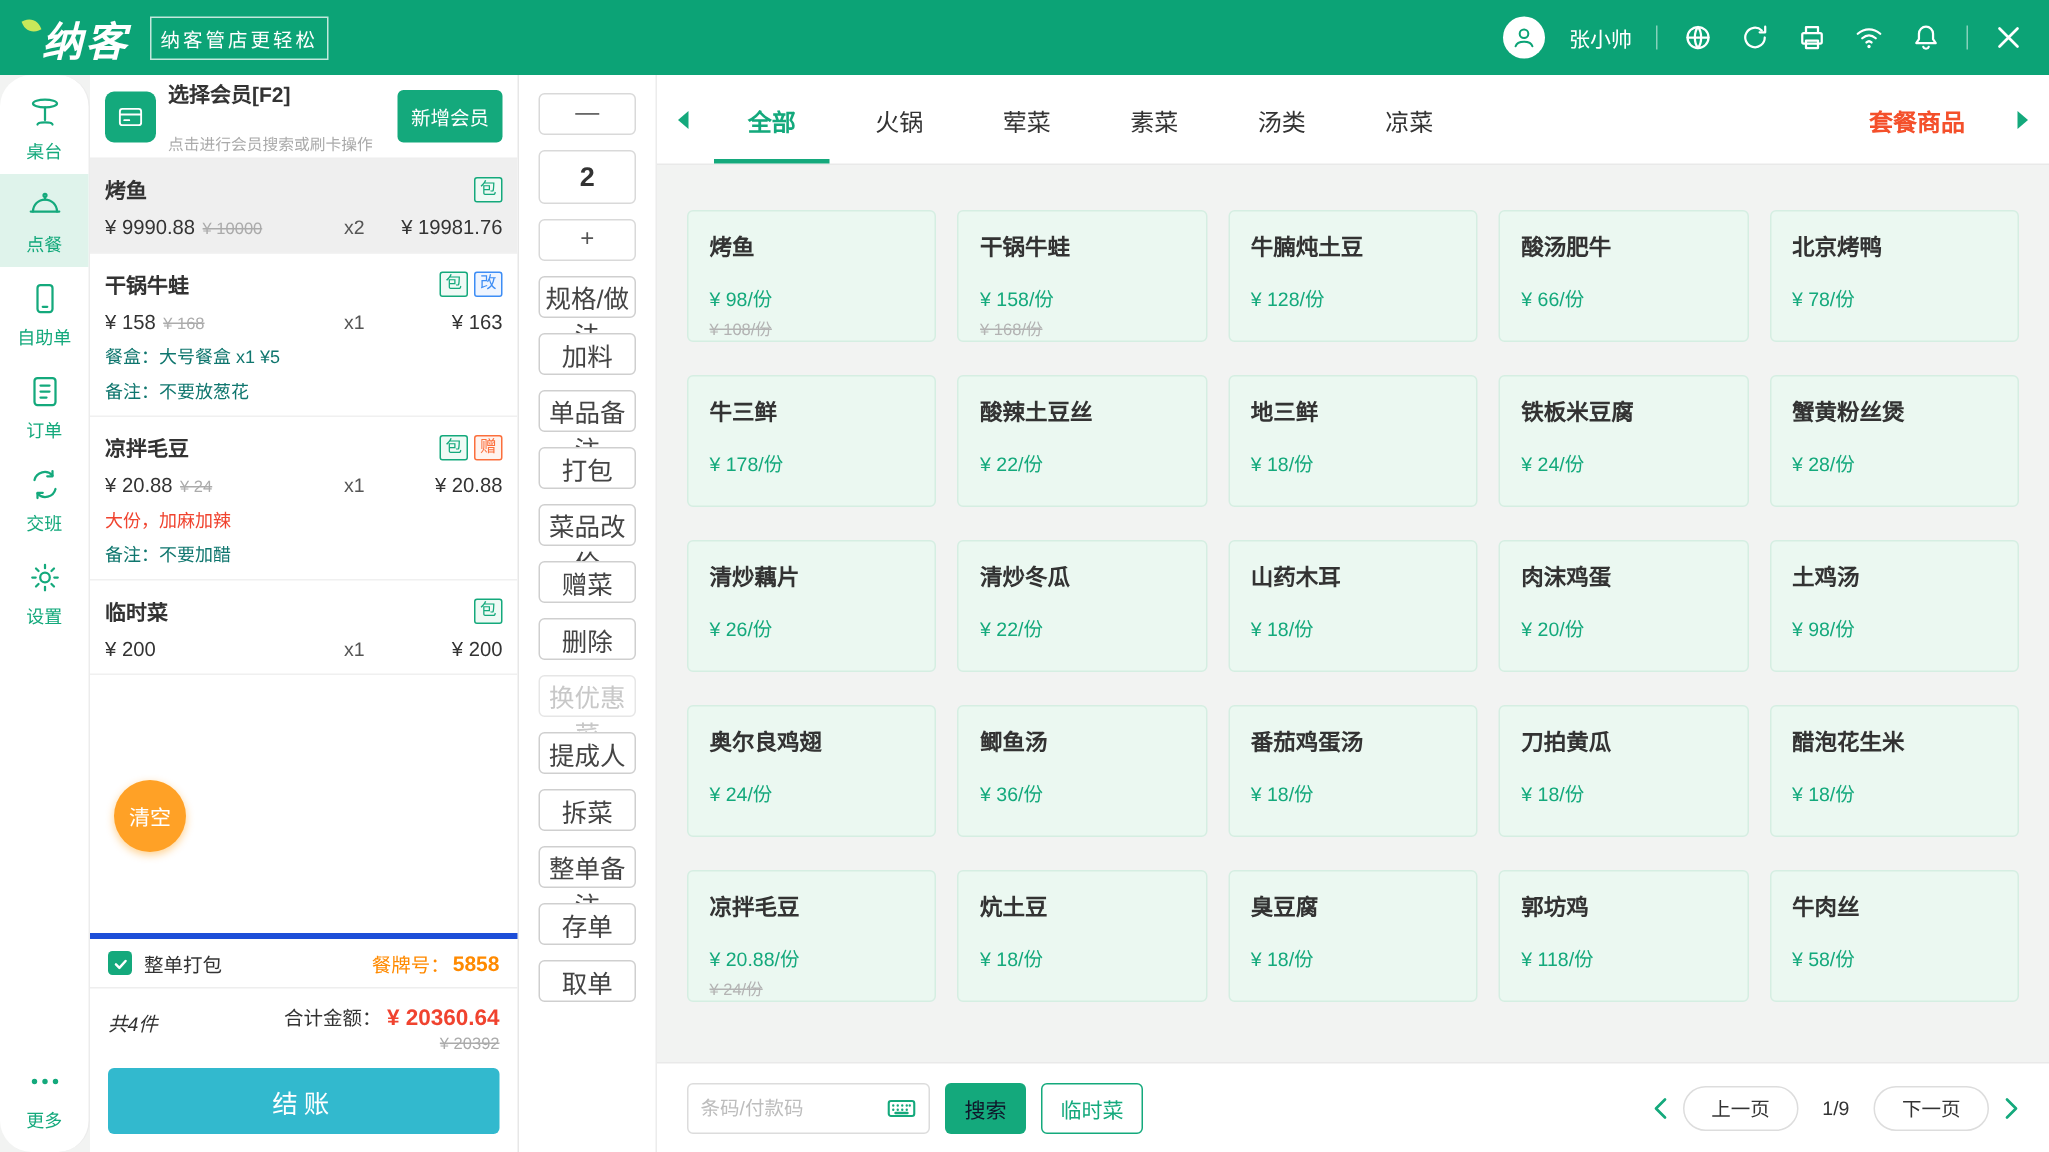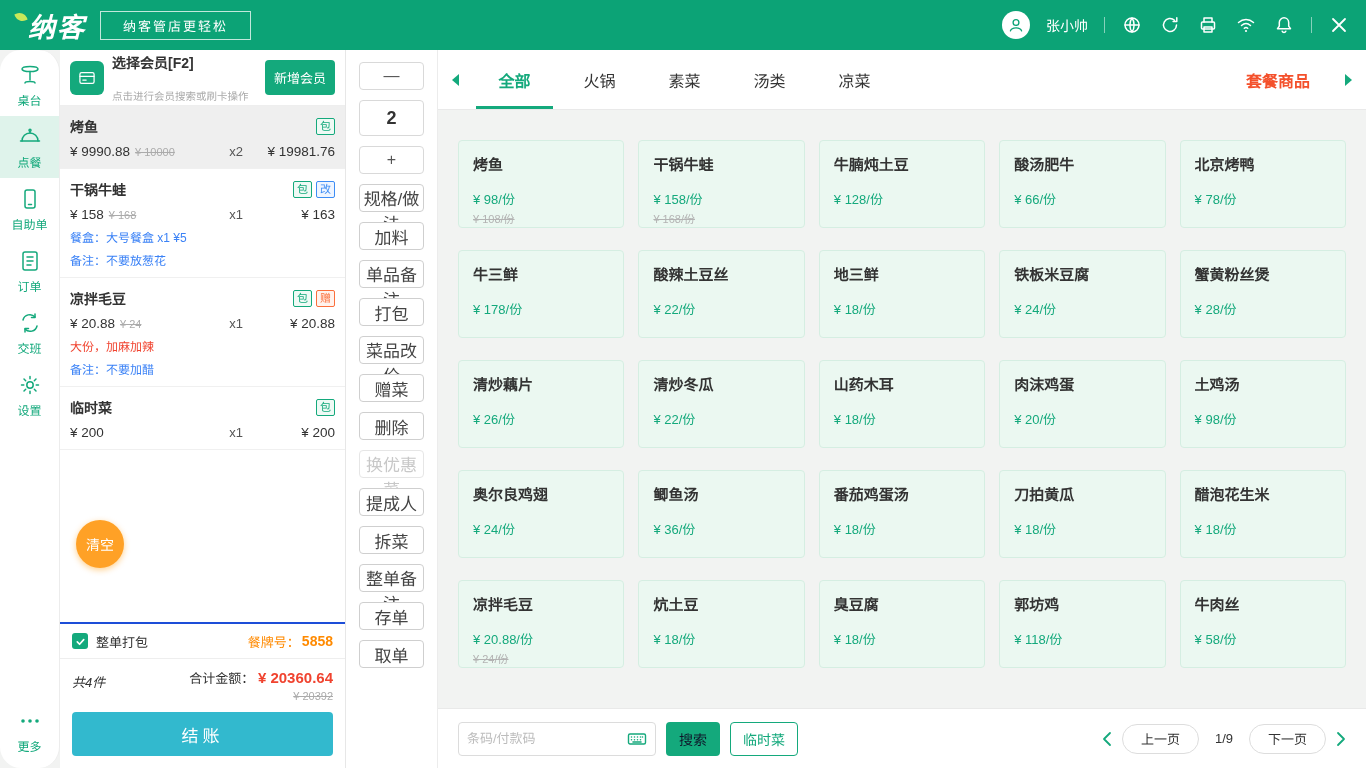--- a/index.html
+++ b/index.html
@@ -7,21 +7,21 @@
   body { font-family:"Liberation Sans","DejaVu Sans",sans-serif; font-size:13px; color:#333; background:#F2F3F2; }
   button { font-family:inherit; cursor:pointer; }
   svg { display:block; }
   .app { width:1366px; height:768px; display:flex; flex-direction:column; }
 
   
   .topbar { height:50px; flex:none; background:#0CA376; display:flex; align-items:center; padding:0 16px; color:#fff; }
   .brand { display:flex; align-items:center; }
   .leaf { width:10px; height:10px; background:#C8E85A; border-radius:0 80% 0 80%; transform:rotate(-25deg); align-self:flex-start; margin:6px 2px 0 0; }
   .brand-name { font-size:27px; font-weight:700; font-style:italic; letter-spacing:2px; }
-  .slogan { margin-left:14px; border:1px solid rgba(255,255,255,.75); padding:4px 22px; font-size:13px; letter-spacing:2px; }
+  .slogan { margin-left:14px; border:1px solid rgba(255,255,255,.75); padding:4px 6px; font-size:13px; letter-spacing:2px; }
   .top-right { margin-left:auto; display:flex; align-items:center; gap:16px; }
   .avatar { width:28px; height:28px; border-radius:50%; background:#fff; display:flex; align-items:center; justify-content:center; cursor:pointer; }
   .user { font-size:14px; }
   .vdiv { width:1px; height:16px; background:rgba(255,255,255,.5); }
   .ticon { width:22px; height:22px; display:flex; align-items:center; justify-content:center; cursor:pointer; }
   .ticon svg { width:20px; height:20px; stroke:#fff; fill:none; stroke-width:1.5; stroke-linecap:round; stroke-linejoin:round; }
 
   .body { flex:1; display:flex; min-height:0; }
 
   
@@ -49,26 +49,26 @@
   .oi-tags { margin-left:auto; display:flex; gap:4px; }
   .tag { font-size:11px; line-height:1; padding:2px 3px; border-radius:2px; border:1px solid; }
   .tag-pack { color:#14A97C; border-color:#14A97C; background:#EFFAF5; }
   .tag-mod  { color:#3D8DF5; border-color:#3D8DF5; background:#EFF5FF; }
   .tag-gift { color:#FB6F3C; border-color:#FB6F3C; background:#FFF3EE; }
   .oi-price-row { display:flex; align-items:baseline; margin-top:8px; }
   .oi-price { font-size:13.5px; color:#333; }
   .strike { font-size:11px; color:#ABABAB; text-decoration:line-through; margin-left:5px; }
   .oi-qty { margin-left:auto; font-size:13px; color:#555; }
   .oi-total { width:92px; text-align:right; font-size:13.5px; color:#333; }
-  .oi-sub { font-size:12px; color:#3b82f6; margin-top:6px; }
+  .oi-sub { font-size:12px; color:#0f766e; margin-top:6px; }
   .oi-sub.red { color:#F0432F; }
 
   .clear-btn { position:absolute; left:16px; bottom:200px; width:48px; height:48px; border-radius:50%; border:none; background:#FFA126; color:#fff; font-size:14px; box-shadow:0 2px 6px rgba(255,150,0,.45); }
 
-  .pack-row { height:36px; flex:none; display:flex; align-items:center; padding:12px 12px; border-top:2px solid #1d4ed8; }
+  .pack-row { height:36px; flex:none; display:flex; align-items:center; padding:12px 12px; border-top:4px solid #1d4ed8; }
   .checkbox { width:16px; height:16px; border-radius:3px; background:#14A97C; display:flex; align-items:center; justify-content:center; cursor:pointer; flex:none; }
   .pack-label { margin-left:8px; font-size:13px; color:#333; }
   .cardno-label { margin-left:auto; color:#FF8A00; font-size:13px; }
   .cardno { color:#FF8A00; font-size:14px; font-weight:700; margin-left:2px; }
   .summary-row { flex:none; display:flex; padding:9px 12px 4px; border-top:1px solid #EEE; }
   .count { font-size:13px; color:#333; padding-top:4px;font-style:italic; }
   .totals { margin-left:auto; text-align:right; }
   .total-label { font-size:13px; color:#333; }
   .total-val { color:#F0432F; font-size:15px; font-weight:700; }
   .orig-total { margin-top:3px; margin-left:0; }
@@ -91,21 +91,21 @@
   .tab.special { width:108px; color:#F4502B; font-weight:700; }
   .tab-spacer { flex:1; }
 
   .grid { flex:1; min-height:0; padding:30px 20px 0; display:grid; grid-template-columns:repeat(5,1fr); gap:22px 14px; align-content:start; overflow:hidden; }
   .card { background:#EBF8F1; border:1px solid #D5EEE2; border-radius:4px; padding:12px 14px; height:88px; cursor:pointer; }
   .card-name { font-size:15px; font-weight:700; color:#333; white-space:nowrap; overflow:hidden; }
   .card-price { margin-top:15px; font-size:13px; color:#14A97C; }
   .card-orig { font-size:11px; color:#B3B3B3; text-decoration:line-through; margin-top:2px; }
 
   .footer { height:60px; flex:none; background:#fff; border-top:1px solid #E9E9E9; display:flex; align-items:center; padding:0 20px; gap:10px; }
-  .search-box { width:198px; height:34px; border:1px solid #DCDCDC; border-radius:4px; display:flex; align-items:center; padding:0 8px; background:#fff; }
+  .search-box { width:162px; height:34px; border:1px solid #DCDCDC; border-radius:4px; display:flex; align-items:center; padding:0 8px; background:#fff; }
   .search-box input { border:none; outline:none; flex:1; min-width:0; font-size:13px; color:#333; background:transparent; }
   .search-box input::placeholder { color:#BDBDBD; }
   .kb { cursor:pointer; }
   .kb svg { width:20px; height:20px; stroke:#14A97C; fill:none; stroke-width:1.4; stroke-linecap:round; }
   .search-btn { width:54px; height:34px; background:#14A97C; color:#0f172a; border:none; border-radius:4px; font-size:14px; }
   .temp-btn { height:34px; padding:0 12px; background:#fff; border:1px solid #14A97C; color:#14A97C; border-radius:4px; font-size:14px; }
   .f-spacer { flex:1; }
   .chev { cursor:pointer; }
   .chev svg { width:10px; height:16px; stroke:#14A97C; fill:none; stroke-width:1.8; stroke-linecap:round; stroke-linejoin:round; }
   .page-btn { height:30px; padding:0 18px; border:1px solid #DDD; border-radius:16px; background:#fff; color:#333; font-size:13px; }
@@ -361,20 +361,21 @@
 
     <section class="content">
       <div class="tabbar">
         <div class="tab-arrow">
           <svg viewBox="0 0 10 14" width="10" height="14">
               <path d="M9 1L2 7l7 6z" fill="#14A97C"></path>
             </svg>
         </div>
         <div class="tab active">全部</div>
         <div class="tab">火锅</div>
+        <div class="tab">荤菜</div>
         <div class="tab">素菜</div>
         <div class="tab">汤类</div>
         <div class="tab">凉菜</div>
         <div class="tab-spacer"></div>
         <div class="tab special">套餐商品</div>
         <div class="tab-arrow">
           <svg viewBox="0 0 10 14" width="10" height="14">
               <path d="M1 1l7 6-7 6z" fill="#14A97C"></path>
             </svg>
         </div>

